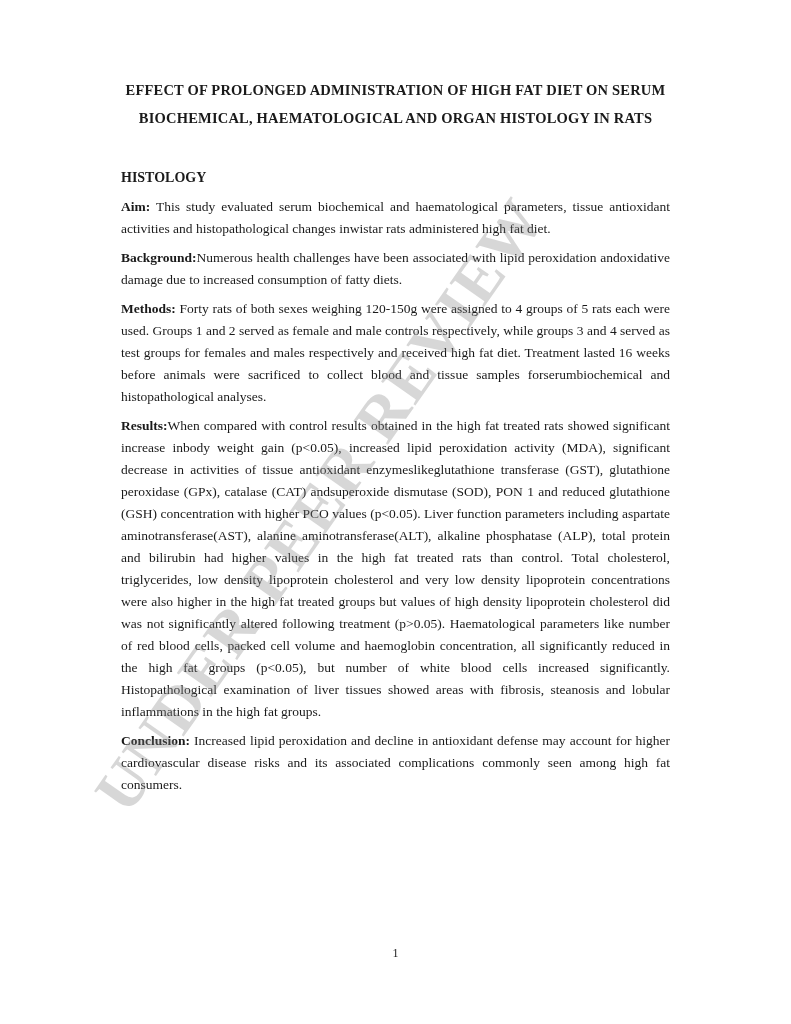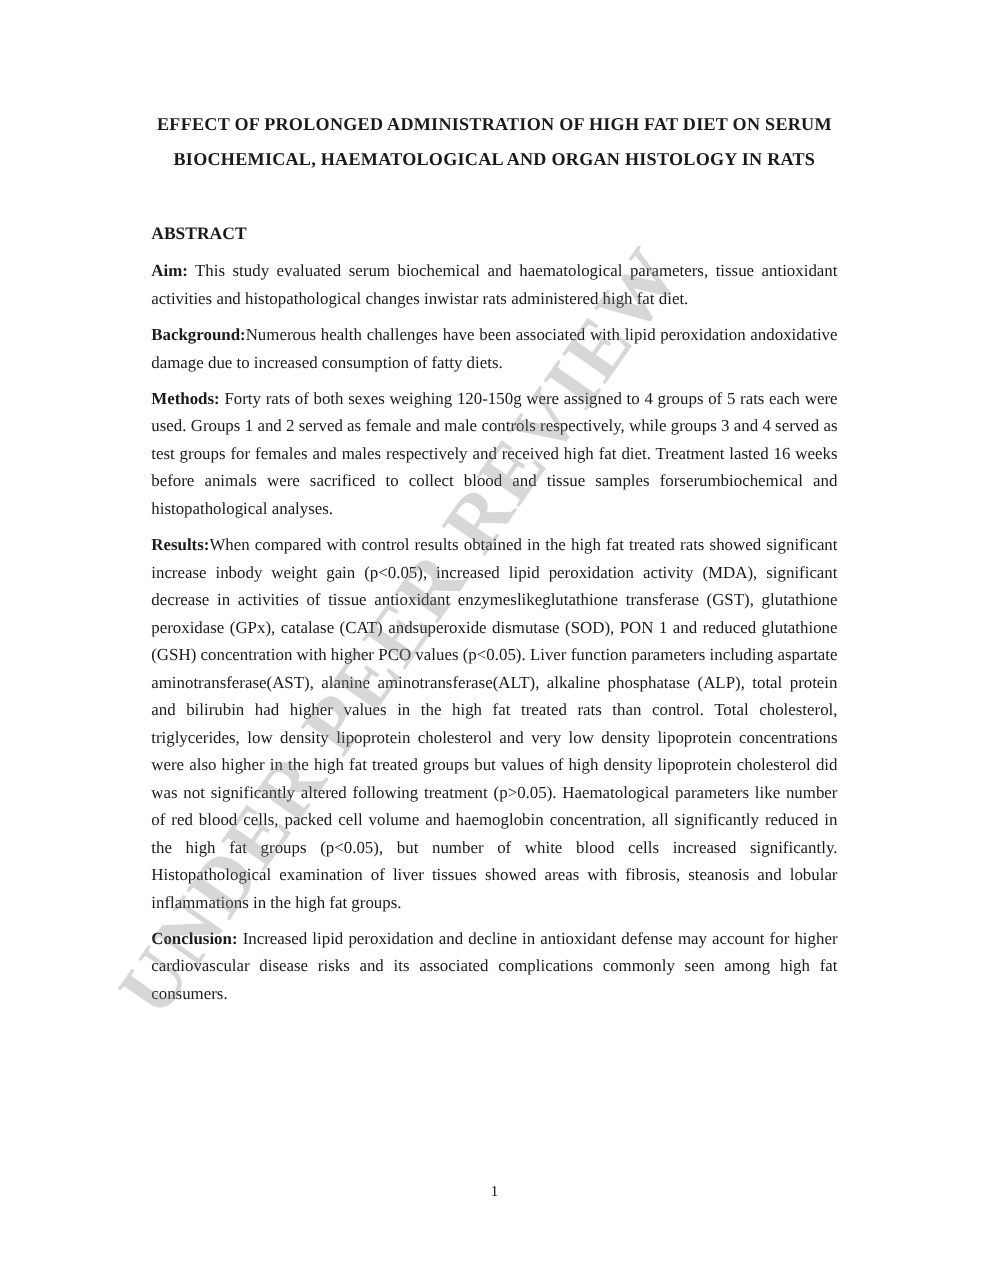--- a/index.html
+++ b/index.html
@@ -12,21 +12,21 @@
     width: 791px;
     height: 1024px;
     background: #ffffff;
     overflow: hidden;
     font-family: "Liberation Serif", "DejaVu Serif", serif;
     color: #1a1a1a;
   }
   .content {
     position: absolute;
     left: 121px;
-    top: 86px;
+    top: 76px;
     width: 549px;
     z-index: 1;
   }
   .paper-title {
     font-size: 14.5px;
     font-weight: bold;
     text-align: center;
     line-height: 28px;
     letter-spacing: 0.2px;
     margin: 0;
@@ -92,21 +92,21 @@
 <body>
 
 <div class="page">
 
   <div class="watermark">UNDER PEER REVIEW</div>
 
   <div class="content">
 
     <h1 class="paper-title">EFFECT OF PROLONGED ADMINISTRATION OF HIGH FAT DIET ON SERUM BIOCHEMICAL, HAEMATOLOGICAL AND ORGAN HISTOLOGY IN RATS</h1>
 
-    <h2 class="section-heading abstract-heading">ABSTRACT</h2>
+    <h2 class="section-heading abstract-heading">HISTOLOGY</h2>
 
     <p class="para"><strong>Aim:</strong><span> This study evaluated serum biochemical and haematological parameters, tissue antioxidant activities and histopathological changes inwistar rats administered high fat diet.</span></p>
 
     <p class="para"><strong>Background:</strong><span>Numerous health challenges have been associated with lipid peroxidation andoxidative damage due to increased consumption of fatty diets.</span></p>
 
     <p class="para"><strong>Methods:</strong><span> Forty rats of both sexes weighing 120-150g were assigned to 4 groups of 5 rats each were used. Groups 1 and 2 served as female and male controls respectively, while groups 3 and 4 served as test groups for females and males respectively and received high fat diet. Treatment lasted 16 weeks before animals were sacrificed to collect blood and tissue samples forserumbiochemical and histopathological analyses.</span></p>
 
     <p class="para"><strong>Results:</strong><span>When compared with control results obtained in the high fat treated rats showed significant increase inbody weight gain (p&lt;0.05), increased lipid peroxidation activity (MDA), significant decrease in activities of tissue antioxidant enzymeslikeglutathione transferase (GST), glutathione peroxidase (GPx), catalase (CAT) andsuperoxide dismutase (SOD), PON 1 and reduced glutathione (GSH) concentration with higher PCO values (p&lt;0.05). Liver function parameters including aspartate aminotransferase(AST), alanine aminotransferase(ALT), alkaline phosphatase (ALP), total protein and bilirubin had higher values in the high fat treated rats than control. Total cholesterol, triglycerides, low density lipoprotein cholesterol and very low density lipoprotein concentrations were also higher in the high fat treated groups but values of high density lipoprotein cholesterol did was not significantly altered following treatment (p&gt;0.05). Haematological parameters like number of red blood cells, packed cell volume and haemoglobin concentration, all significantly reduced in the high fat groups (p&lt;0.05), but number of white blood cells increased significantly. Histopathological examination of liver tissues showed areas with fibrosis, steanosis and lobular inflammations in the high fat groups.</span></p>
 
     <p class="para"><strong>Conclusion:</strong><span> Increased lipid peroxidation and decline in antioxidant defense may account for higher cardiovascular disease risks and its associated complications commonly seen among high fat consumers.</span></p>

